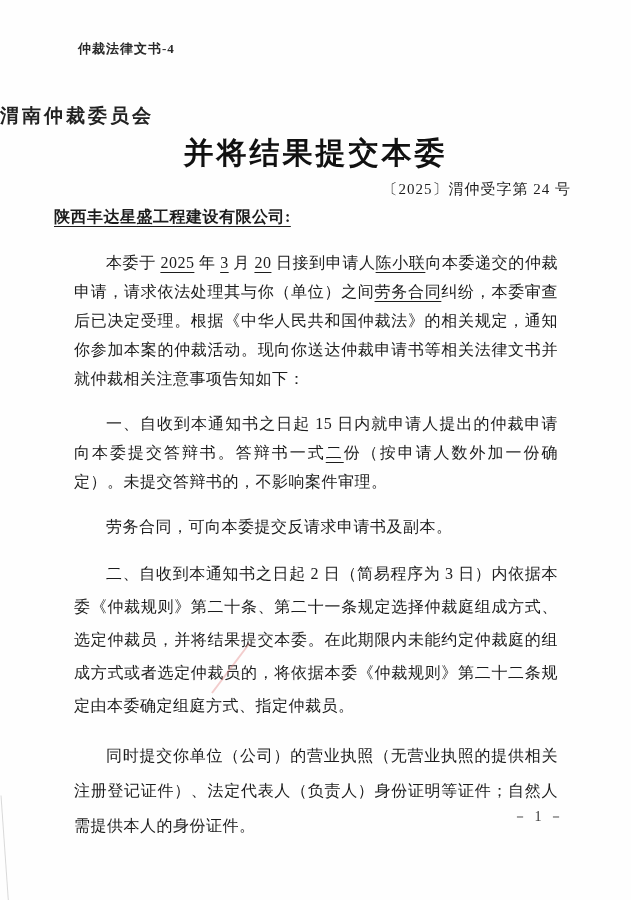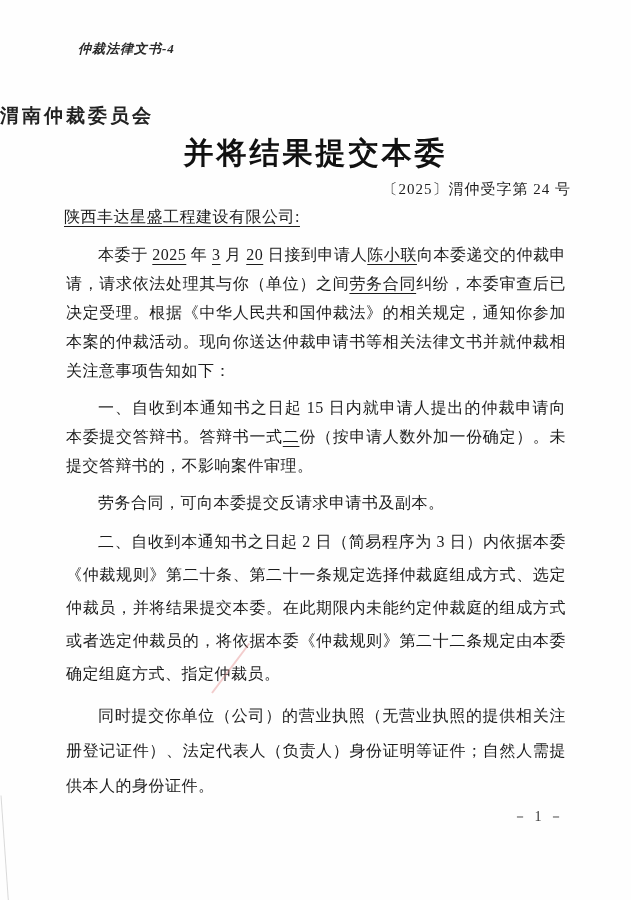--- a/index.html
+++ b/index.html
@@ -14,21 +14,20 @@
     background: #fefefe;
     overflow: hidden;
     font-family: "Liberation Serif", "DejaVu Serif", serif;
     color: #1c1c1c;
   }
   .doc-label {
     position: absolute;
     left: 78px;
     top: 40px;
     font-size: 13px;
-    font-style: italic;
     font-weight: bold;
     letter-spacing: 1px;
     color: #2a2a2a;
   }
   .org-title {
     position: absolute;
     left: 0;
     right: 0;
     top: 103px;
     font-size: 19px;
@@ -49,41 +48,41 @@
   }
   .case-no {
     position: absolute;
     right: 60px;
     top: 180px;
     font-size: 15px;
     letter-spacing: 1px;
   }
   .addressee {
     position: absolute;
-    left: 64px;
+    left: 54px;
     top: 207px;
     font-size: 16px;
-    font-weight: normal;
+    font-weight: bold;
     letter-spacing: 0.5px;
   }
   .addressee .u {
     text-decoration: underline;
     text-underline-offset: 4px;
   }
   .body-text {
     position: absolute;
     left: 58px;
     top: 232px;
     width: 516px;
     font-size: 16px;
     text-align: justify;
     letter-spacing: 0.5px;
   }
   .body-text p {
-    margin: 8px;
+    margin: 16px;
     text-indent: 2em;
   }
   .body-text p:nth-child(-n+3) { line-height: 29px; }
   .body-text p:nth-child(4) { line-height: 33px; margin-top: 3px; }
   .body-text p:nth-child(5) { line-height: 35px; margin-top: 6px; }
   .body-text p:nth-child(6) { line-height: 33px; margin-top: 4px; }
   .body-text .u {
     text-decoration: underline;
     text-underline-offset: 4px;
   }

